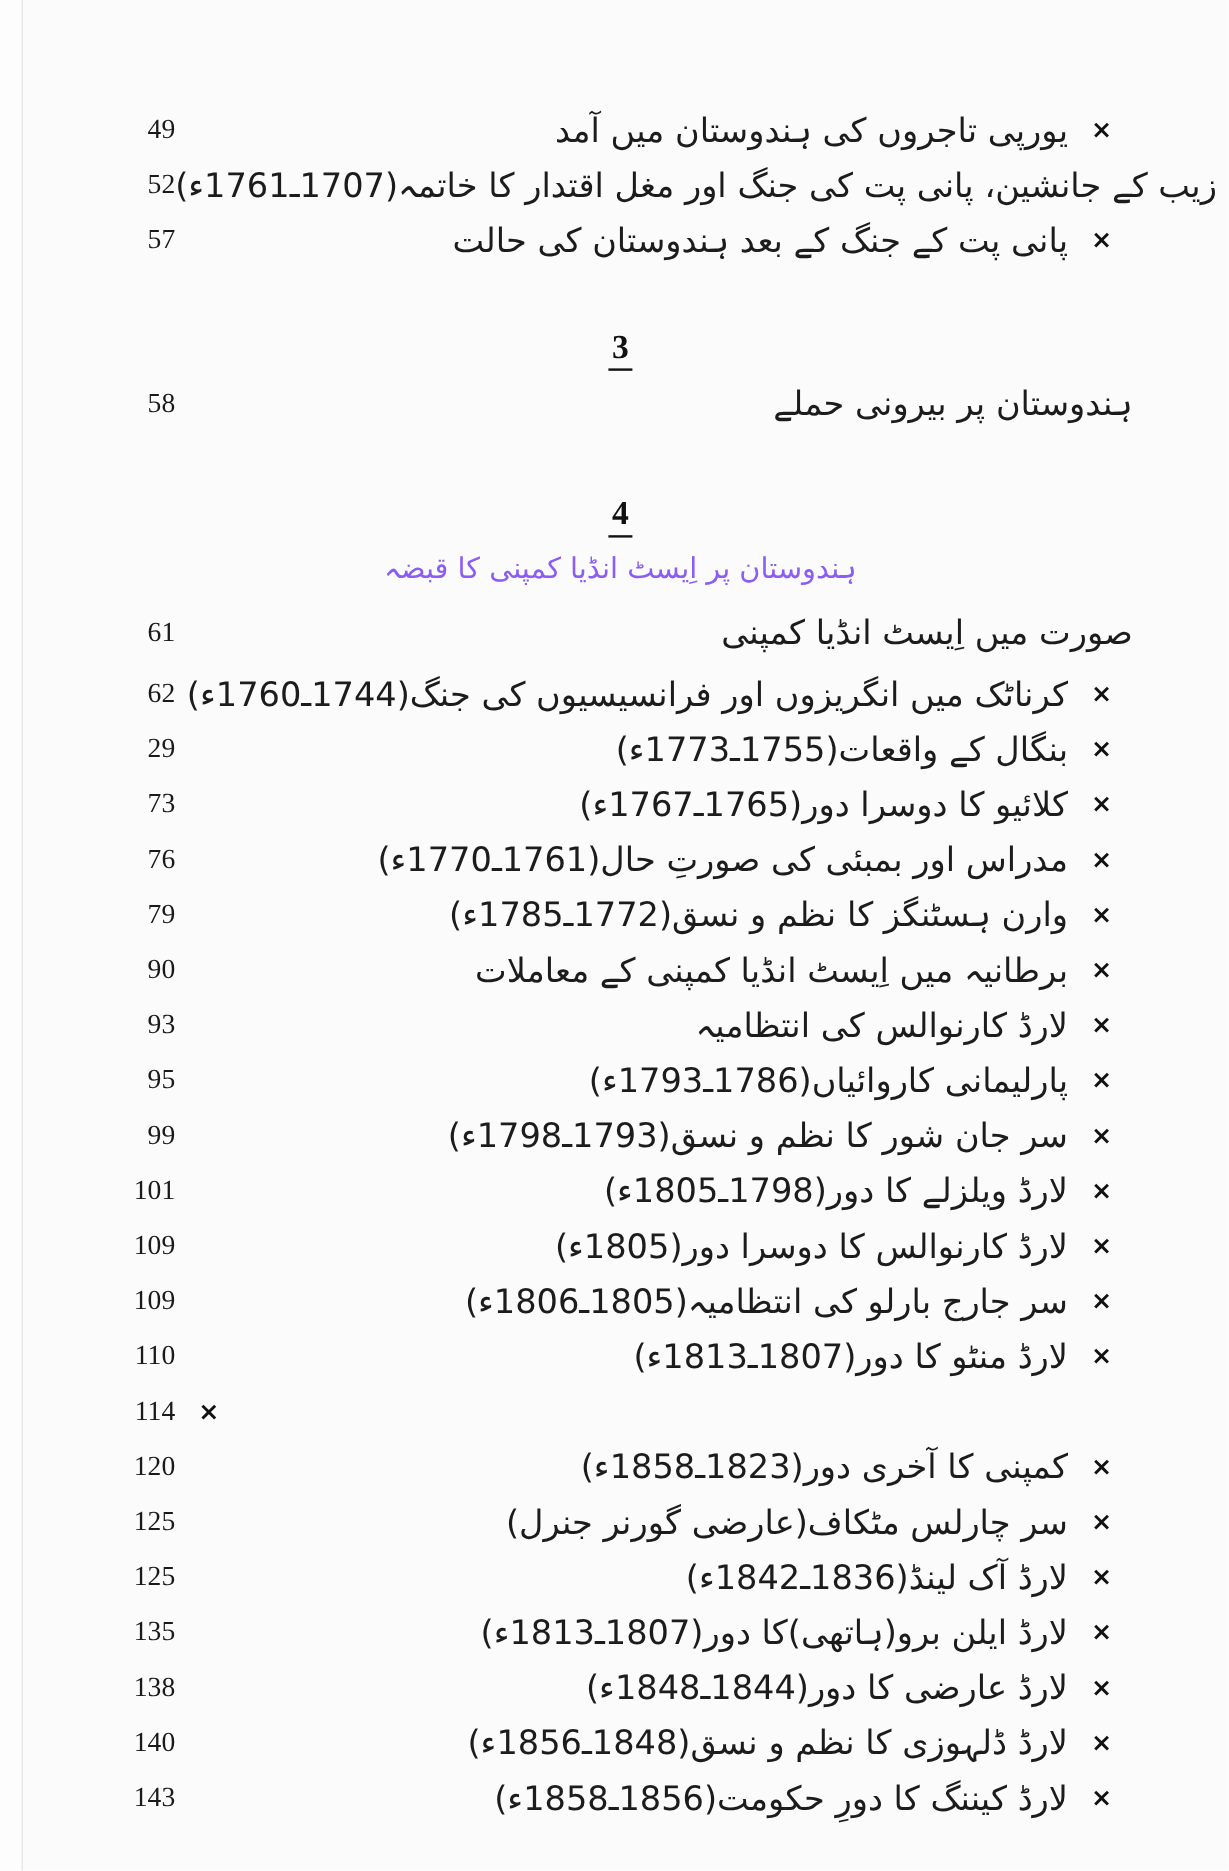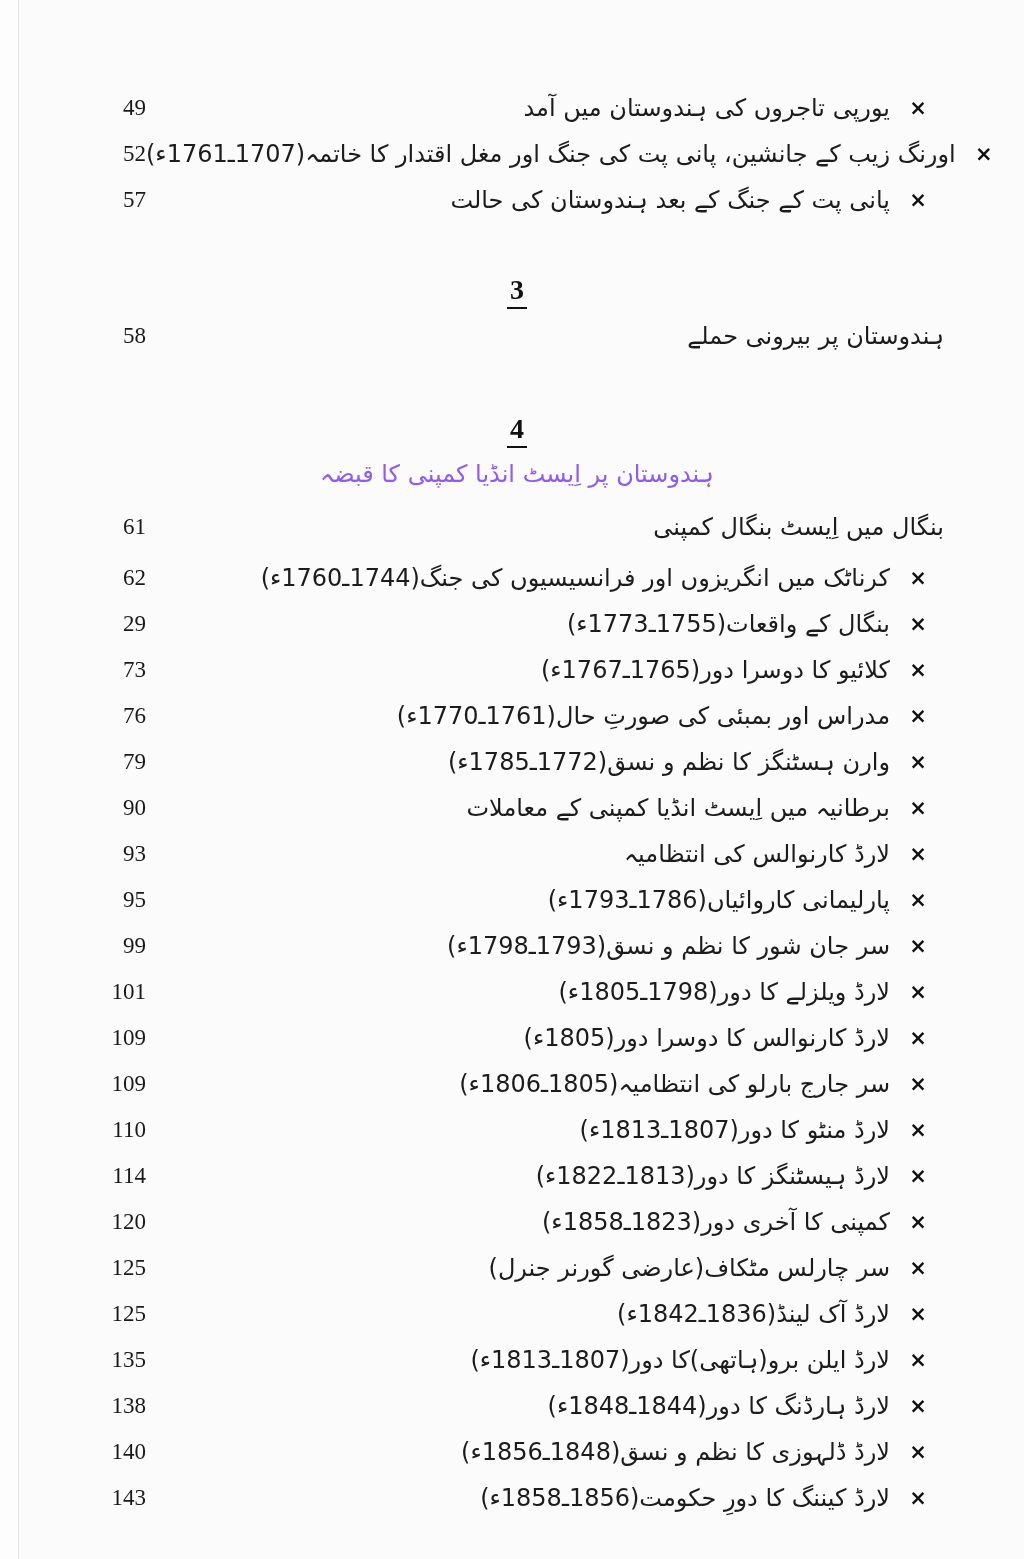--- a/index.html
+++ b/index.html
@@ -55,21 +55,21 @@
     font-family: "Liberation Serif", "DejaVu Serif", serif;
     font-size: 23px;
     color: #1a1a1a;
   }
   .entry {
     margin-left: auto;
     text-align: right;
     direction: rtl;
     unicode-bidi: embed;
     font-family: "DejaVu Sans", sans-serif;
-    font-size: 24px;
+    font-size: 28px;
     white-space: nowrap;
     color: #1c1c1c;
   }
   .xmark {
     width: 56px;
     flex: 0 0 56px;
     text-align: center;
     font-family: "DejaVu Sans", sans-serif;
     font-weight: bold;
     font-size: 21px;
@@ -144,21 +144,21 @@
       <span class="entry" dir="rtl">ہندوستان پر بیرونی حملے</span>
     </div>
 
     <div class="section-heading second">
       <span class="heading-num">4</span>
     </div>
     <div class="section-subtitle" dir="rtl">ہندوستان پر اِیسٹ انڈیا کمپنی کا قبضہ</div>
 
     <div class="toc-row no-mark row-61">
       <span class="pagenum">61</span>
-      <span class="entry" dir="rtl">بنگال میں اِیسٹ بنگال کمپنی</span>
+      <span class="entry" dir="rtl">صورت میں اِیسٹ انڈیا کمپنی</span>
     </div>
     <div class="toc-row row-62">
       <span class="pagenum">62</span>
       <span class="entry" dir="rtl">کرناٹک میں انگریزوں اور فرانسیسیوں کی جنگ(1744ـ1760ء)</span>
       <span class="xmark">×</span>
     </div>
     <div class="toc-row">
       <span class="pagenum">29</span>
       <span class="entry" dir="rtl">بنگال کے واقعات(1755ـ1773ء)</span>
       <span class="xmark">×</span>
@@ -213,21 +213,20 @@
       <span class="entry" dir="rtl">سر جارج بارلو کی انتظامیہ(1805ـ1806ء)</span>
       <span class="xmark">×</span>
     </div>
     <div class="toc-row">
       <span class="pagenum">110</span>
       <span class="entry" dir="rtl">لارڈ منٹو کا دور(1807ـ1813ء)</span>
       <span class="xmark">×</span>
     </div>
     <div class="toc-row">
       <span class="pagenum">114</span>
-      <span class="entry" dir="rtl">لارڈ ہیسٹنگز کا دور(1813ـ1822ء)</span>
       <span class="xmark">×</span>
     </div>
     <div class="toc-row">
       <span class="pagenum">120</span>
       <span class="entry" dir="rtl">کمپنی کا آخری دور(1823ـ1858ء)</span>
       <span class="xmark">×</span>
     </div>
     <div class="toc-row">
       <span class="pagenum">125</span>
       <span class="entry" dir="rtl">سر چارلس مٹکاف(عارضی گورنر جنرل)</span>
@@ -238,21 +237,21 @@
       <span class="entry" dir="rtl">لارڈ آک لینڈ(1836ـ1842ء)</span>
       <span class="xmark">×</span>
     </div>
     <div class="toc-row">
       <span class="pagenum">135</span>
       <span class="entry" dir="rtl">لارڈ ایلن برو(ہاتھی)کا دور(1807ـ1813ء)</span>
       <span class="xmark">×</span>
     </div>
     <div class="toc-row">
       <span class="pagenum">138</span>
-      <span class="entry" dir="rtl">لارڈ ہارڈنگ کا دور(1844ـ1848ء)</span>
+      <span class="entry" dir="rtl">لارڈ عارضی کا دور(1844ـ1848ء)</span>
       <span class="xmark">×</span>
     </div>
     <div class="toc-row">
       <span class="pagenum">140</span>
       <span class="entry" dir="rtl">لارڈ ڈلہوزی کا نظم و نسق(1848ـ1856ء)</span>
       <span class="xmark">×</span>
     </div>
     <div class="toc-row">
       <span class="pagenum">143</span>
       <span class="entry" dir="rtl">لارڈ کیننگ کا دورِ حکومت(1856ـ1858ء)</span>

